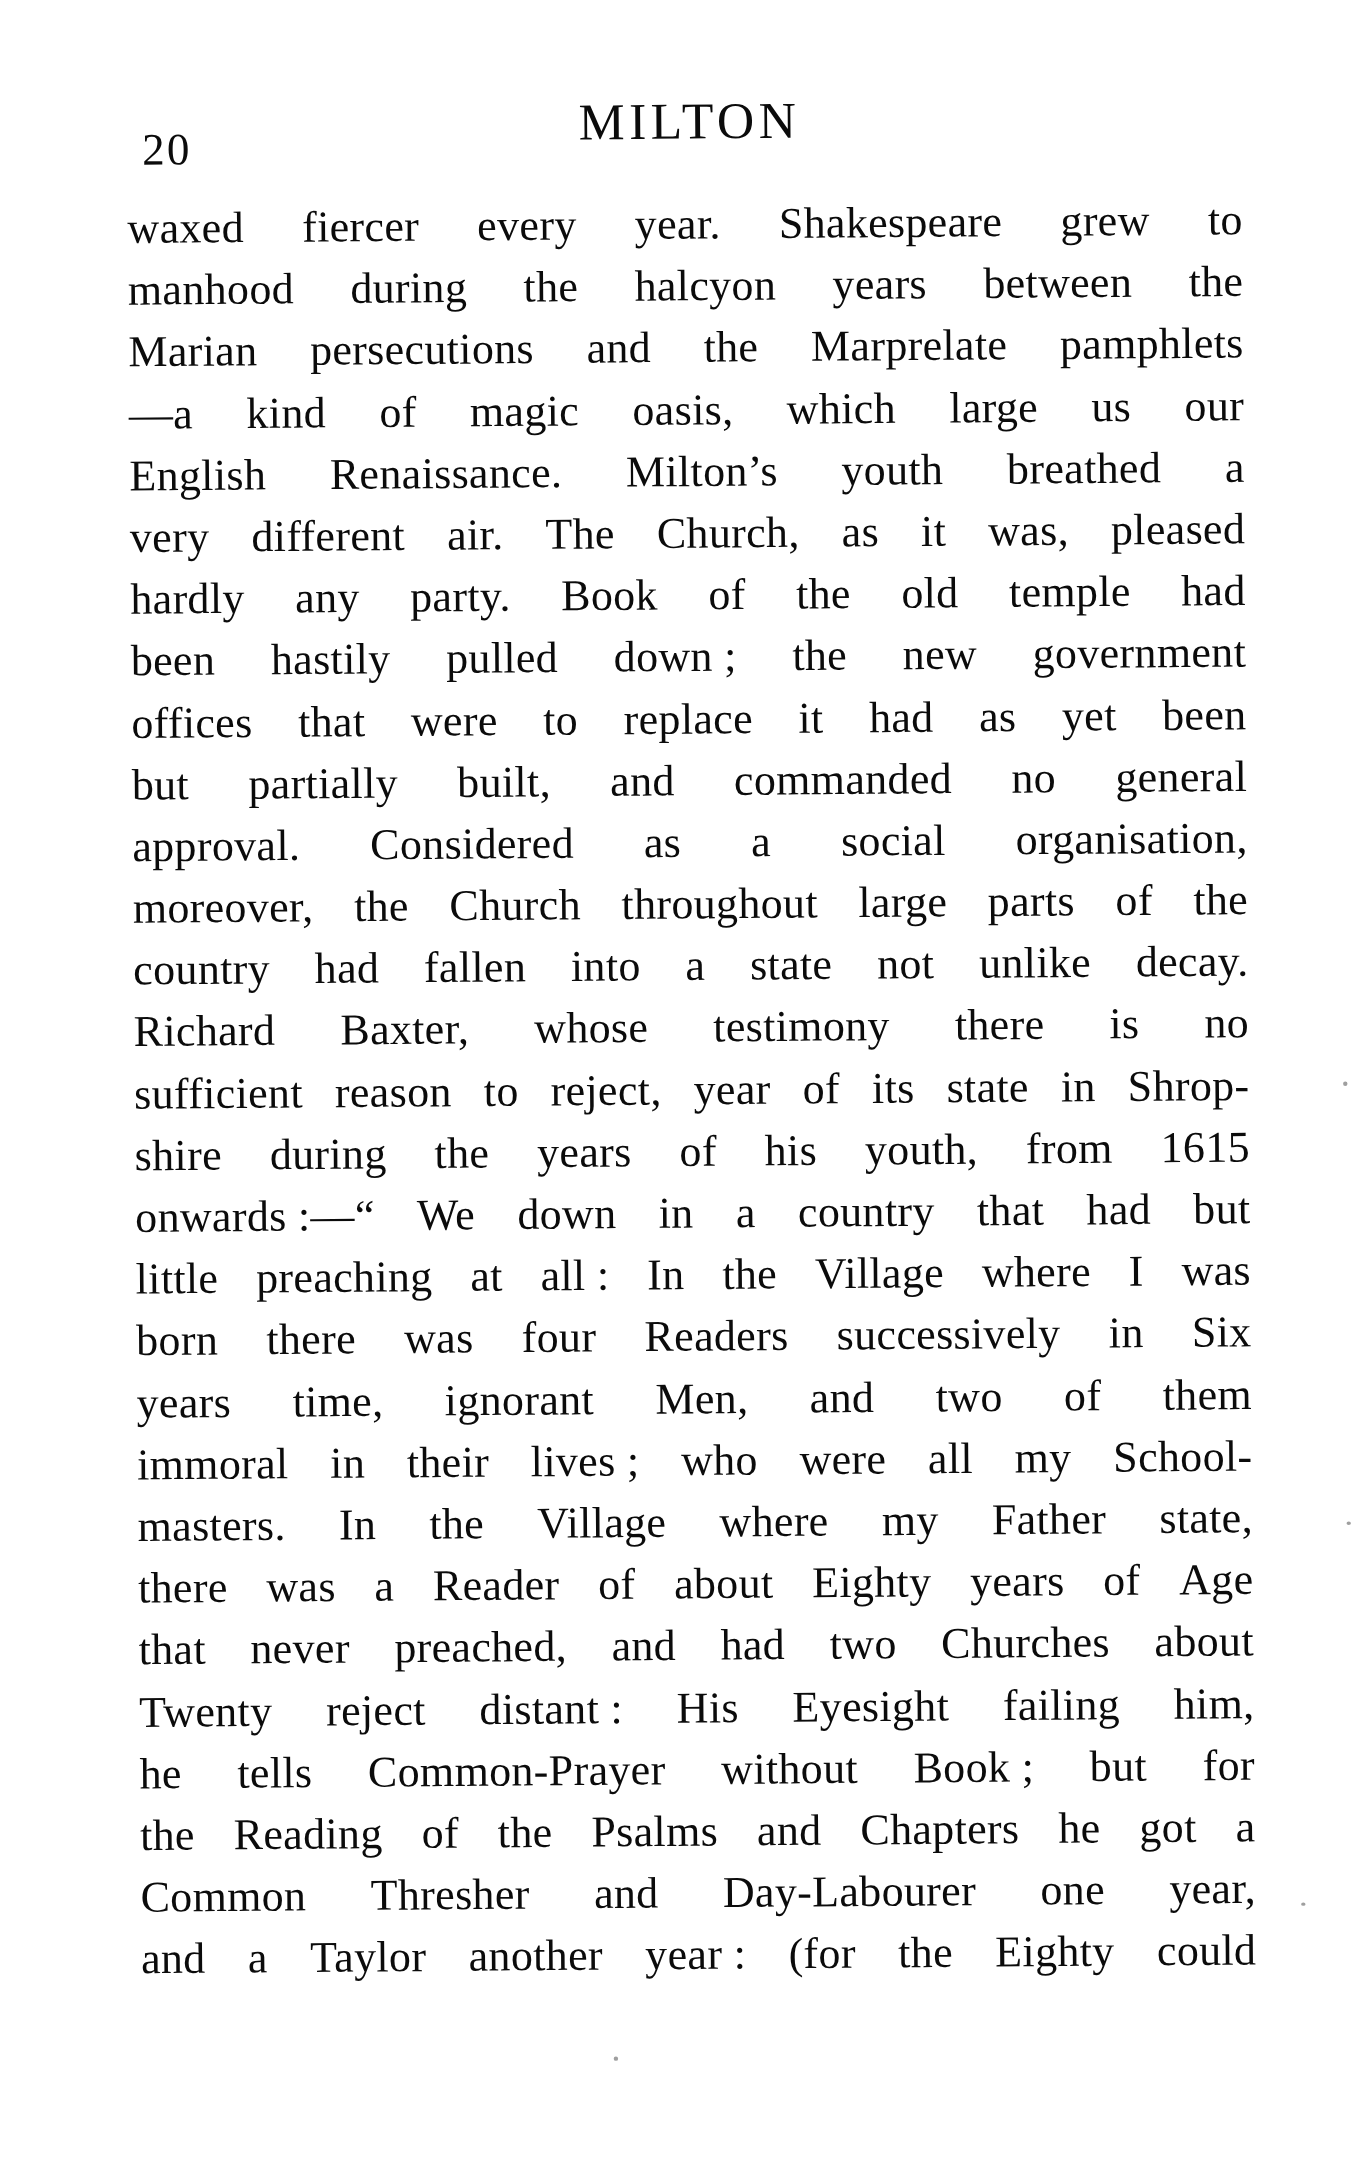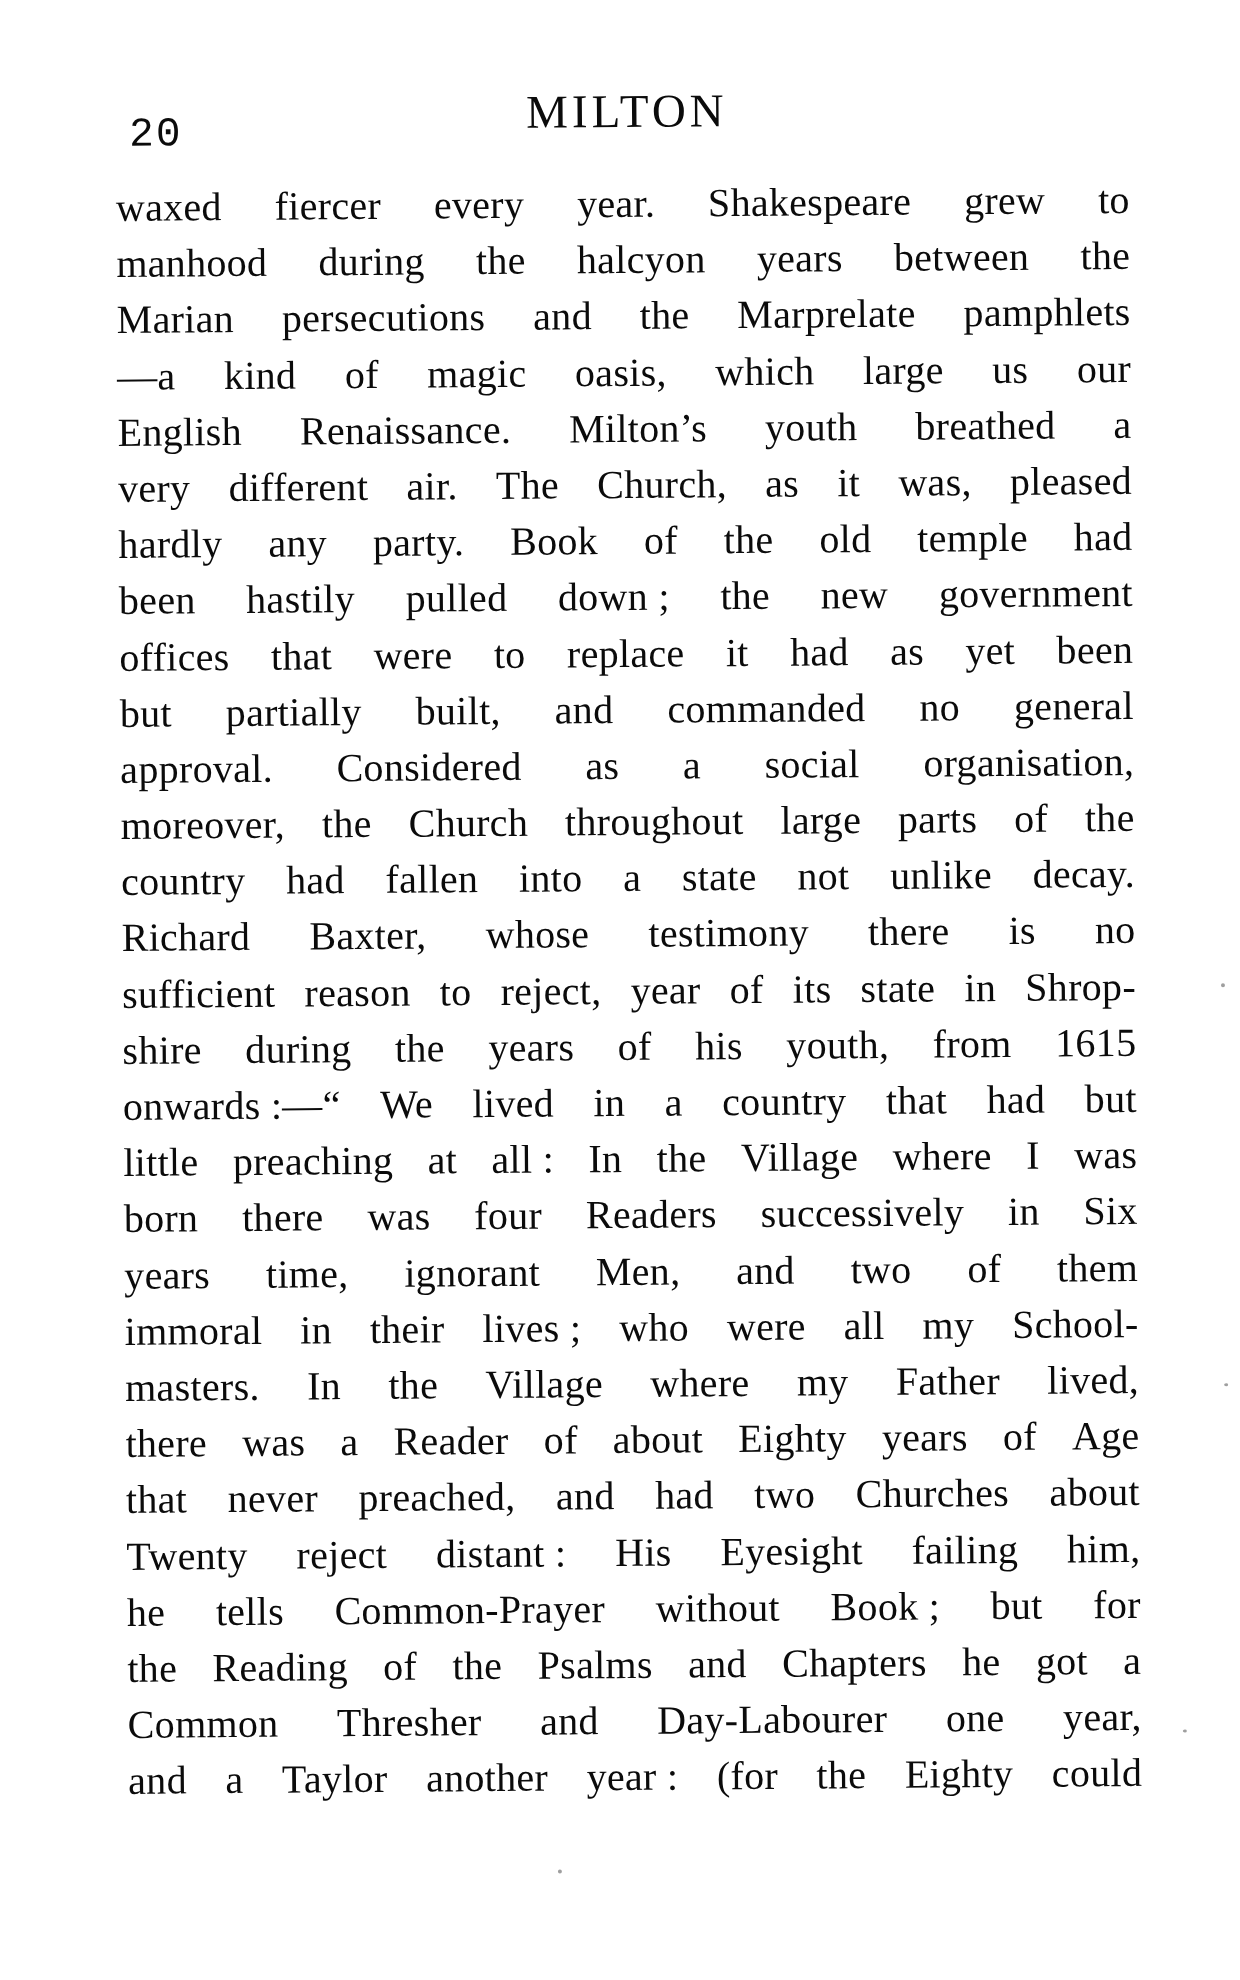--- a/index.html
+++ b/index.html
@@ -24,21 +24,20 @@
     transform: rotate(-0.45deg);
     transform-origin: 620px 990px;
   }
   .page-number {
     position: absolute;
     left: 136px;
     top: 108px;
     font-size: 41px;
     letter-spacing: 2px;
     color: #0b0b0b;
-    font-family: Liberation Mono, monospace;
   }
   .running-title {
     position: absolute;
     left: 533px;
     top: 84px;
     font-size: 47px;
     letter-spacing: 4px;
     color: #0b0b0b;
   }
   .text-block {
@@ -230,21 +229,21 @@
           <span>years</span>
           <span>of</span>
           <span>his</span>
           <span>youth,</span>
           <span>from</span>
           <span>1615</span>
         </div>
         <div class="line">
           <span>onwards&nbsp;:—“</span>
           <span>We</span>
-          <span>lived</span>
+          <span>down</span>
           <span>in</span>
           <span>a</span>
           <span>country</span>
           <span>that</span>
           <span>had</span>
           <span>but</span>
         </div>
         <div class="line">
           <span>little</span>
           <span>preaching</span>
@@ -289,21 +288,21 @@
           <span>School-</span>
         </div>
         <div class="line">
           <span>masters.</span>
           <span>In</span>
           <span>the</span>
           <span>Village</span>
           <span>where</span>
           <span>my</span>
           <span>Father</span>
-          <span>lived,</span>
+          <span>state,</span>
         </div>
         <div class="line">
           <span>there</span>
           <span>was</span>
           <span>a</span>
           <span>Reader</span>
           <span>of</span>
           <span>about</span>
           <span>Eighty</span>
           <span>years</span>

